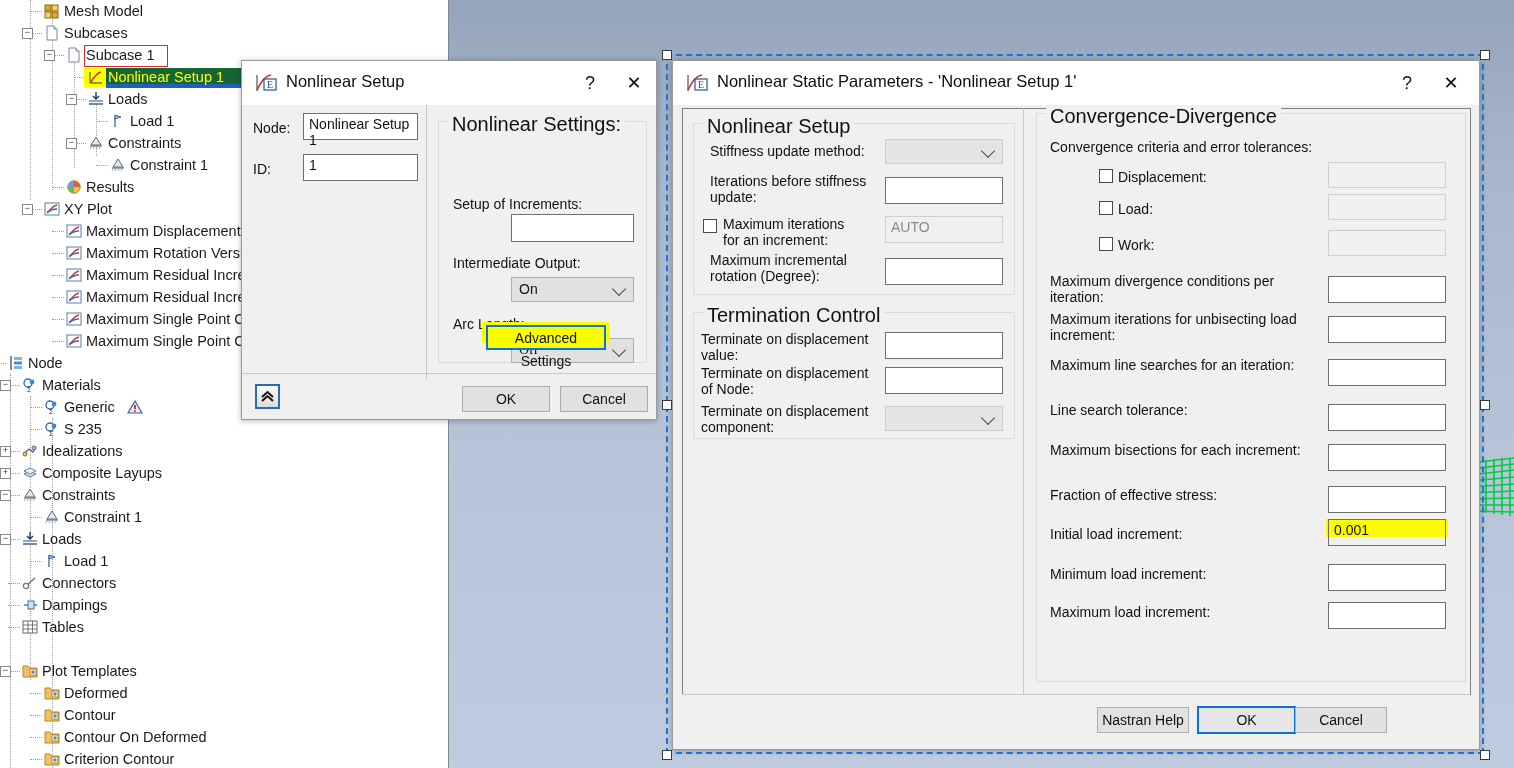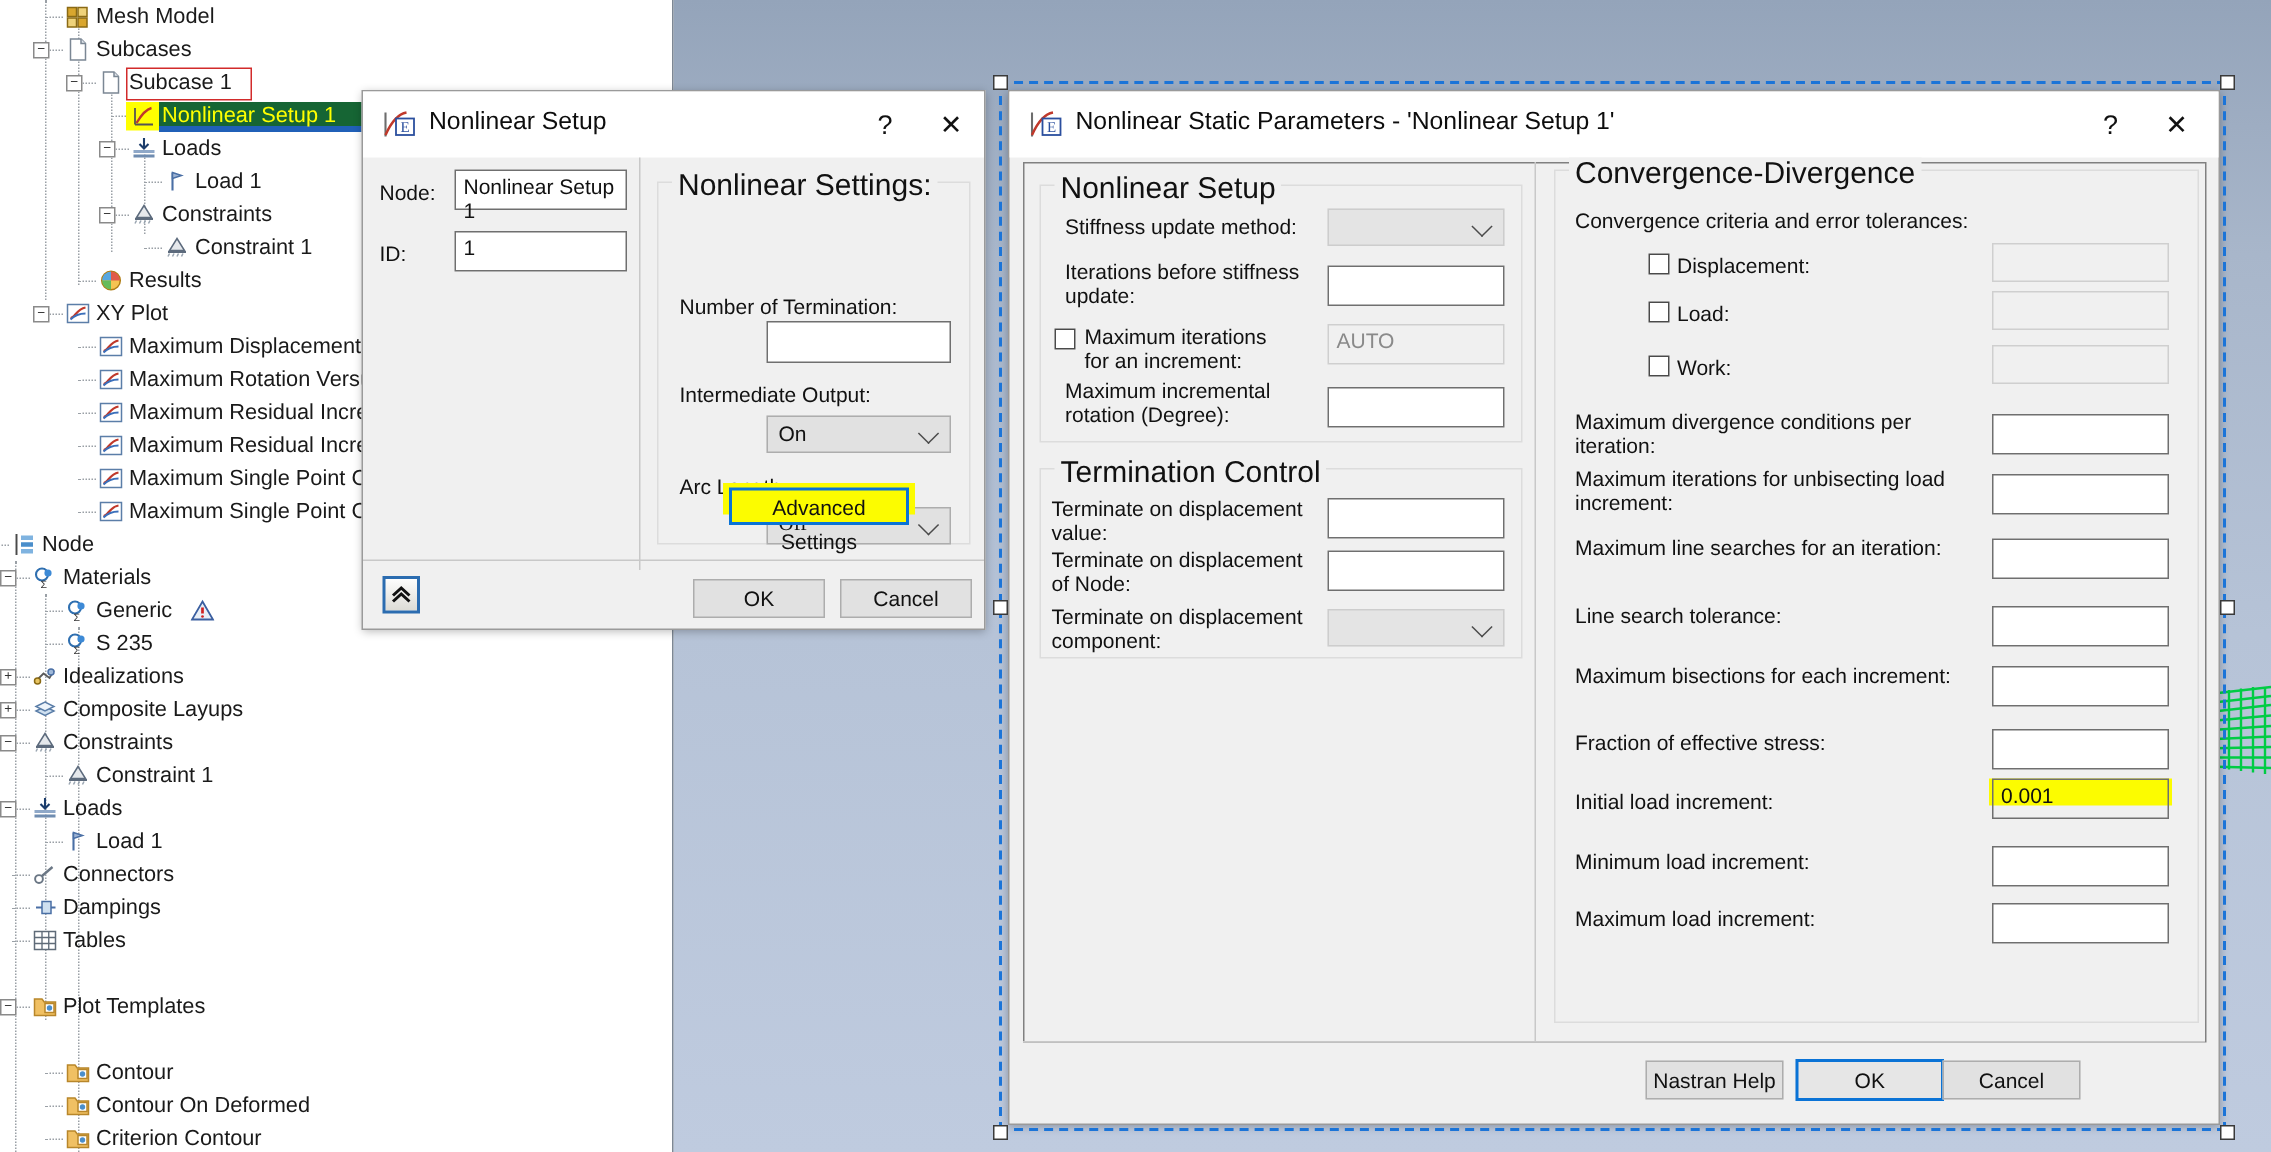--- a/index.html
+++ b/index.html
@@ -363,20 +363,29 @@
     <div class="row" style="top: 660px; left: 0px; right: 0px; position: absolute;">
       <div class="hline" style="left: 8px; top: 11px; width: 12px;"></div>
       <div class="pm" style="left: 0px;">−</div>
       <span class="ico" style="left: 22px;"><svg width="16" height="16" viewBox="0 0 16 16">
           <path d="M1 3 h5 l1.5 2 H15 v9 H1 z" fill="#f0c063" stroke="#b8862a"></path>
           <rect x="8" y="6" width="6" height="6" fill="#fff" stroke="#b8862a"></rect>
           <circle cx="11" cy="9" r="1.8" fill="#4a8ecb"></circle>
         </svg></span>
       <span class="lbl" style="left: 42px;">Plot Templates</span>
     </div>
+    <div class="row" style="top: 682px; left: 0px; right: 0px; position: absolute;">
+      <div class="hline" style="left: 30px; top: 11px; width: 12px;"></div>
+      <span class="ico" style="left: 44px;"><svg width="16" height="16" viewBox="0 0 16 16">
+          <path d="M1 3 h5 l1.5 2 H15 v9 H1 z" fill="#f0c063" stroke="#b8862a"></path>
+          <rect x="8" y="6" width="6" height="6" fill="#fff" stroke="#b8862a"></rect>
+          <circle cx="11" cy="9" r="1.8" fill="#4a8ecb"></circle>
+        </svg></span>
+      <span class="lbl" style="left: 64px;">Deformed</span>
+    </div>
     <div class="row" style="top: 704px; left: 0px; right: 0px; position: absolute;">
       <div class="hline" style="left: 30px; top: 11px; width: 12px;"></div>
       <span class="ico" style="left: 44px;"><svg width="16" height="16" viewBox="0 0 16 16">
           <path d="M1 3 h5 l1.5 2 H15 v9 H1 z" fill="#f0c063" stroke="#b8862a"></path>
           <rect x="8" y="6" width="6" height="6" fill="#fff" stroke="#b8862a"></rect>
           <circle cx="11" cy="9" r="1.8" fill="#4a8ecb"></circle>
         </svg></span>
       <span class="lbl" style="left: 64px;">Contour</span>
     </div>
     <div class="row" style="top: 726px; left: 0px; right: 0px; position: absolute;">
@@ -426,21 +435,21 @@
     <span>Nonlinear Setup 1</span>
   </div>
   <span class="lab" style="left:11px;top:100px;">ID:</span>
   <div class="tf" style="left:61px;top:93px;width:115px;height:27px;">
     <span>1</span>
   </div>
 
   <div class="grp" style="left:196px;top:60px;width:207px;height:240px;">
     <span class="cap">Nonlinear Settings:</span>
   </div>
-  <span class="lab" style="left:211px;top:135px;">Number of Termination:</span>
+  <span class="lab" style="left:211px;top:135px;">Setup of Increments:</span>
   <div class="tf" style="left:269px;top:153px;width:123px;height:28px;">
     <span></span>
   </div>
   <span class="lab" style="left:211px;top:194px;">Intermediate Output:</span>
   <div class="cb en" style="left:269px;top:216px;width:123px;height:25px;">
     <span class="cbtxt">On</span>
     <span class="arw"></span>
   </div>
   <span class="lab" style="left:211px;top:255px;">Arc Length:</span>
   <div class="cb en" style="left:269px;top:277px;width:123px;height:25px;font-family:Liberation Serif, serif;">

